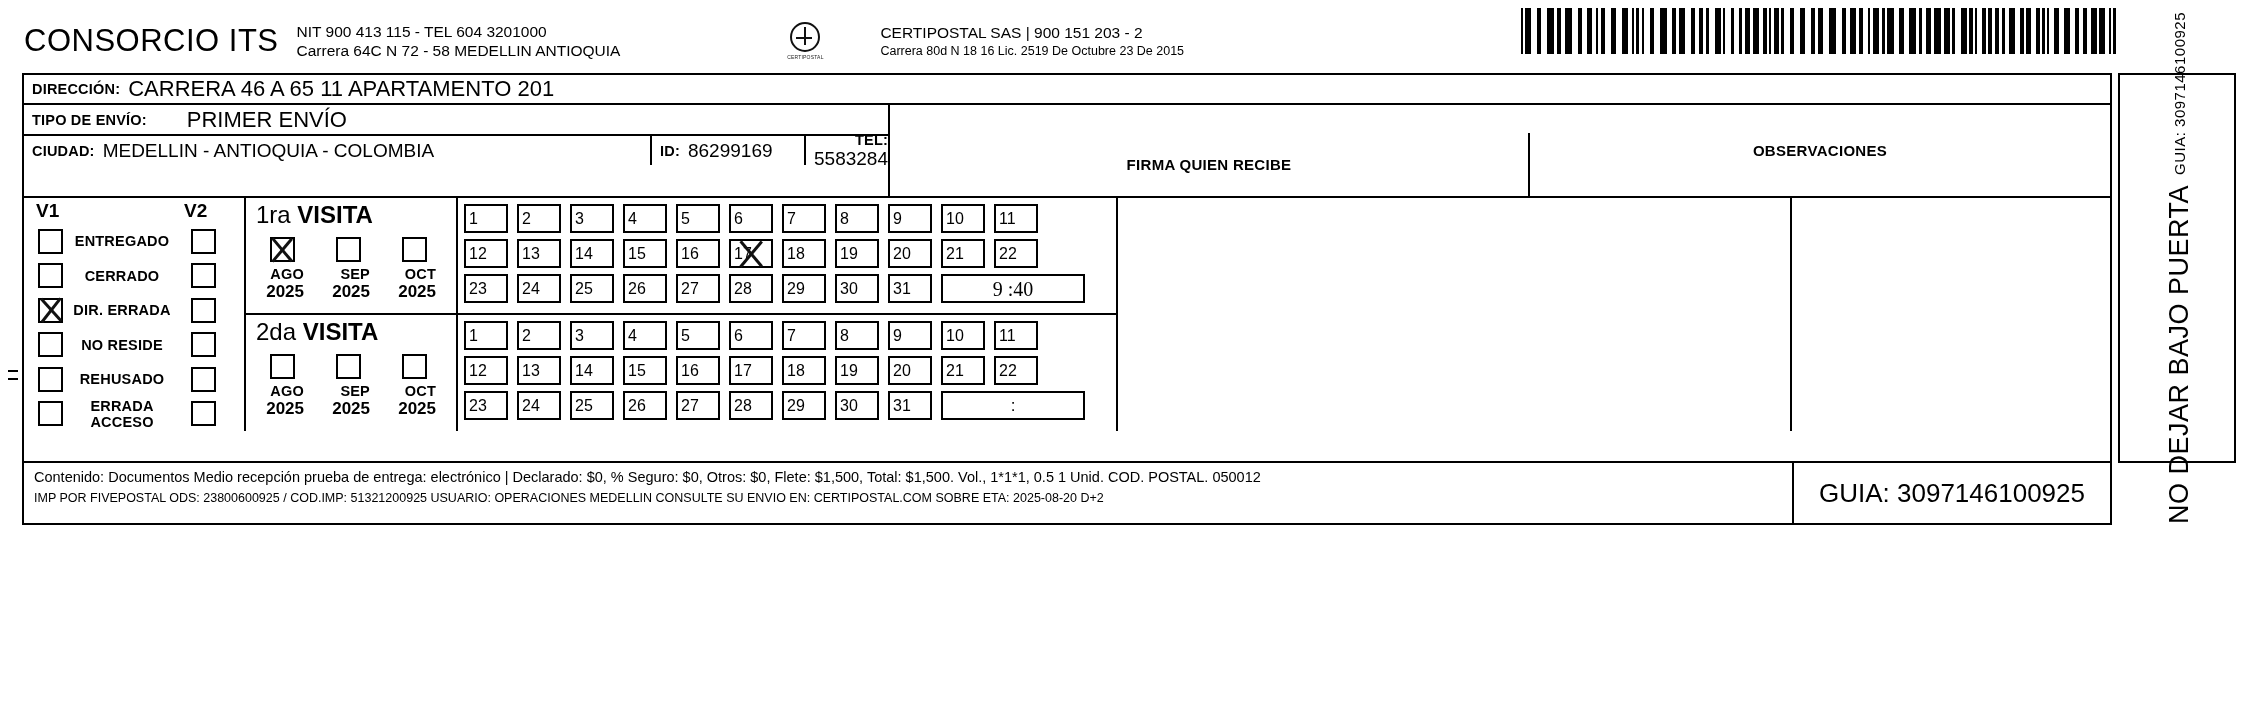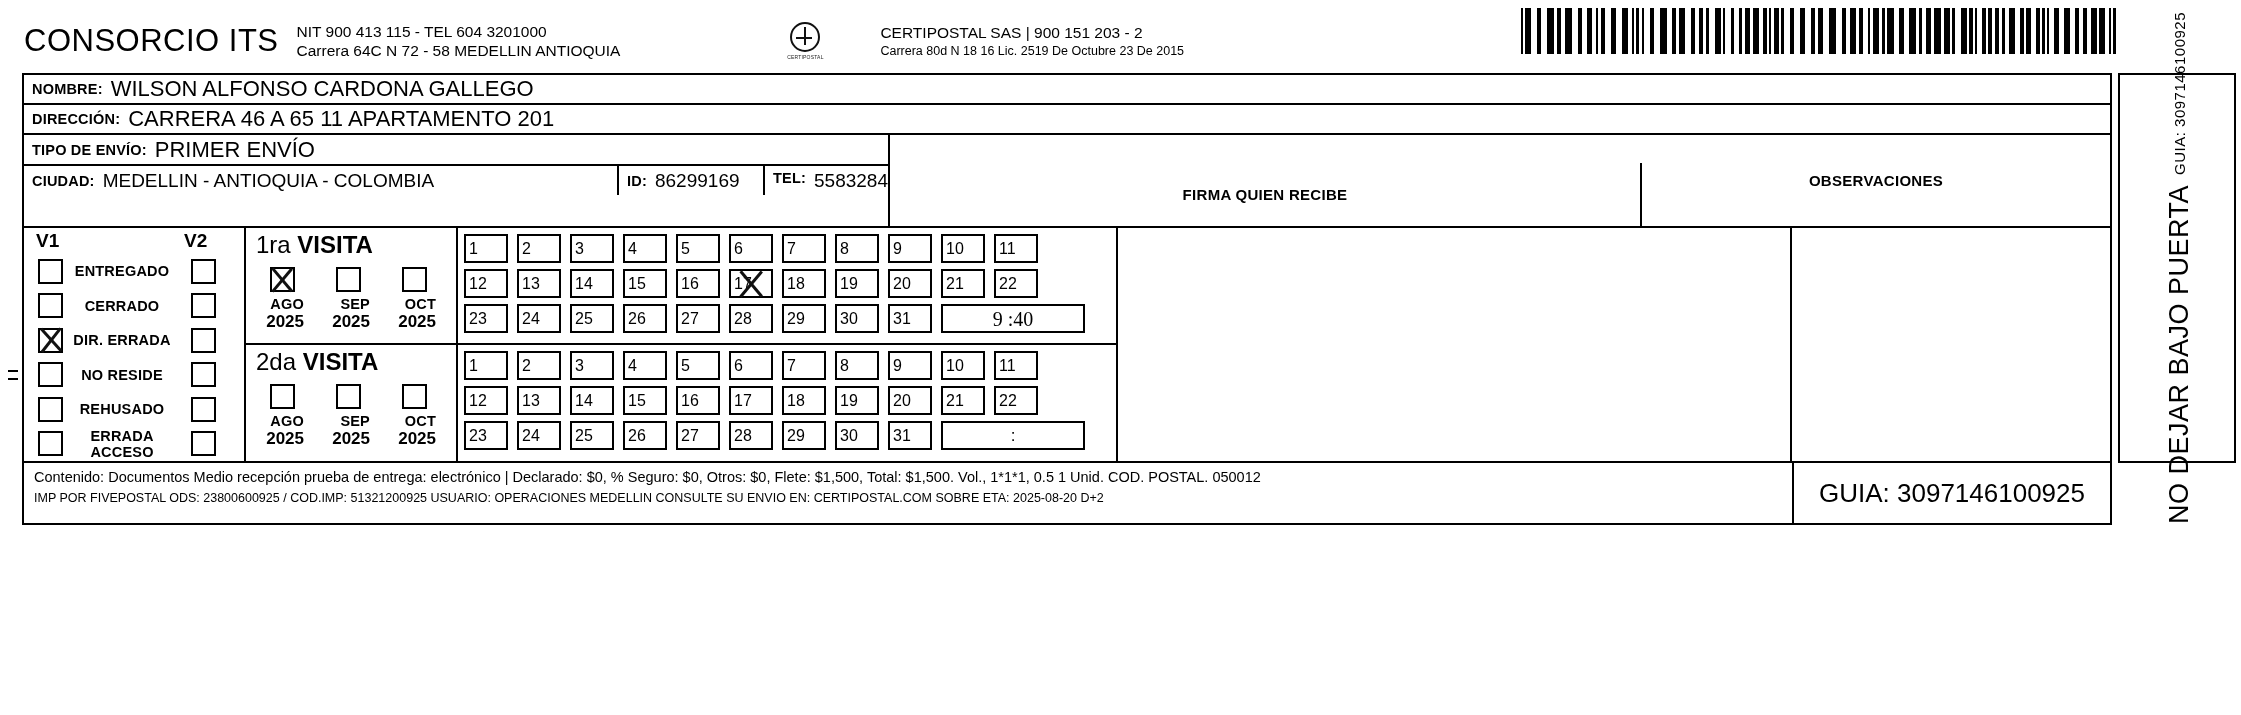--- a/index.html
+++ b/index.html
@@ -131,27 +131,27 @@
     font-family: "Liberation Sans", sans-serif;
   }
   .val-sm { font-size: 19px; }
 
   .r-nombre { height: 30px; }
   .r-direccion { height: 30px; }
 
   .mid { display: flex; height: 93px; border-bottom: 2px solid #000; box-sizing: border-box;}
   .mid-left { width: 866px; border-right: 2px solid #000; box-sizing: border-box; }
   .ml-row { display: flex; align-items: center; box-sizing: border-box; }
-  .ml-row.b { border-bottom: 2px solid #000; }
+  .ml-row.b { border-bottom: 2px solid #000; gap: 32px; }
   .ml-r1 { height: 31px; }
   .ml-r2 { height: 31px; }
   .ml-r3 { height: 29px; }
   .cellsep { border-right: 2px solid #000; height: 100%; display: flex; align-items: center; box-sizing: border-box; }
 
-  .mid-center { width: 752px; border-right: 2px solid #000; box-sizing: border-box; margin-top: 28px; }
+  .mid-center { width: 640px; border-right: 2px solid #000; box-sizing: border-box; margin-top: 28px; }
   .mid-right { flex: 1; box-sizing: border-box; }
   .center-head {
     height: 100%;
     display: flex;
     align-items: center;
     justify-content: center;
     font-size: 15px;
     font-weight: bold;
     letter-spacing: 0.3px;
   }
@@ -500,24 +500,20 @@
       <i style="width: 6px;"></i>
       <i style="width: 4px; background: transparent;"></i>
       <i style="width: 2px;"></i>
       <i style="width: 2px; background: transparent;"></i>
       <i style="width: 3px;"></i>
       <i style="width: 5px; background: transparent;"></i>
     </div>
 
   <div class="frame">
 
-    <div class="row-line r-nombre">
-      <span class="lbl">NOMBRE:</span>
-      <span class="val">WILSON ALFONSO CARDONA GALLEGO</span>
-    </div>
 
     <div class="row-line r-direccion">
       <span class="lbl">DIRECCIÓN:</span>
       <span class="val">CARRERA 46 A   65   11 APARTAMENTO 201</span>
     </div>
 
     <div class="mid">
       <div class="mid-left">
         <div class="ml-row b ml-r1">
           <span class="lbl">TIPO DE ENVÍO:</span>
@@ -525,21 +521,21 @@
         </div>
         <div class="ml-row ml-r3">
           <div class="cellsep" style="width:694px;">
             <span class="lbl">CIUDAD:</span>
             <span class="val-sm val">MEDELLIN - ANTIOQUIA - COLOMBIA</span>
           </div>
           <div class="cellsep" style="width:170px;">
             <span class="lbl">ID:</span>
             <span class="val-sm val">86299169</span>
           </div>
-          <div style="display:flex;align-items:flex-start;">
+          <div style="display:flex;align-items:flex-end;flex-direction:column;">
             <span class="lbl">TEL:</span>
             <span class="val-sm val">5583284</span>
           </div>
         </div>
       </div>
       <div class="mid-center">
         <div class="center-head">FIRMA QUIEN RECIBE</div>
       </div>
       <div class="mid-right">
         <div class="center-head">OBSERVACIONES</div>

